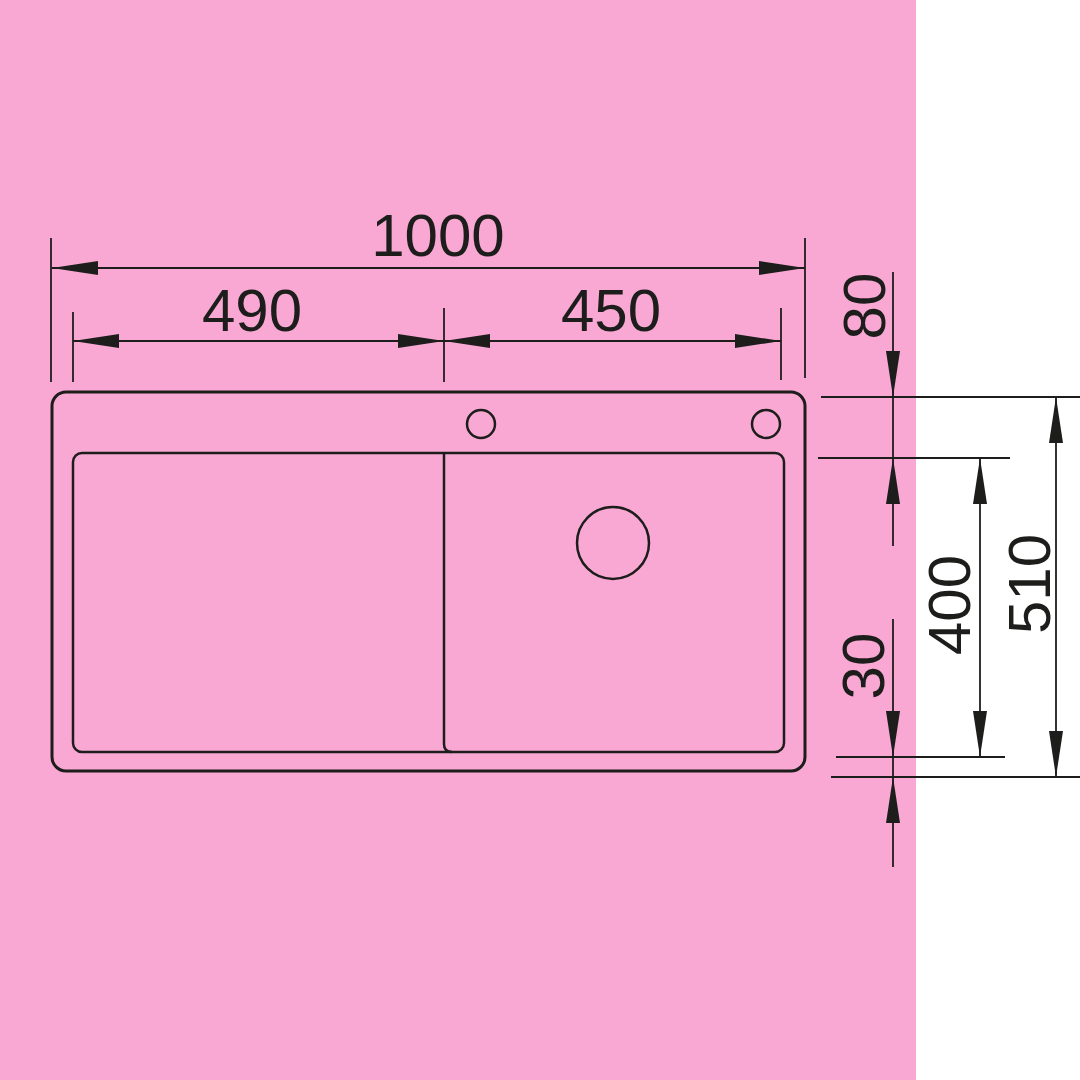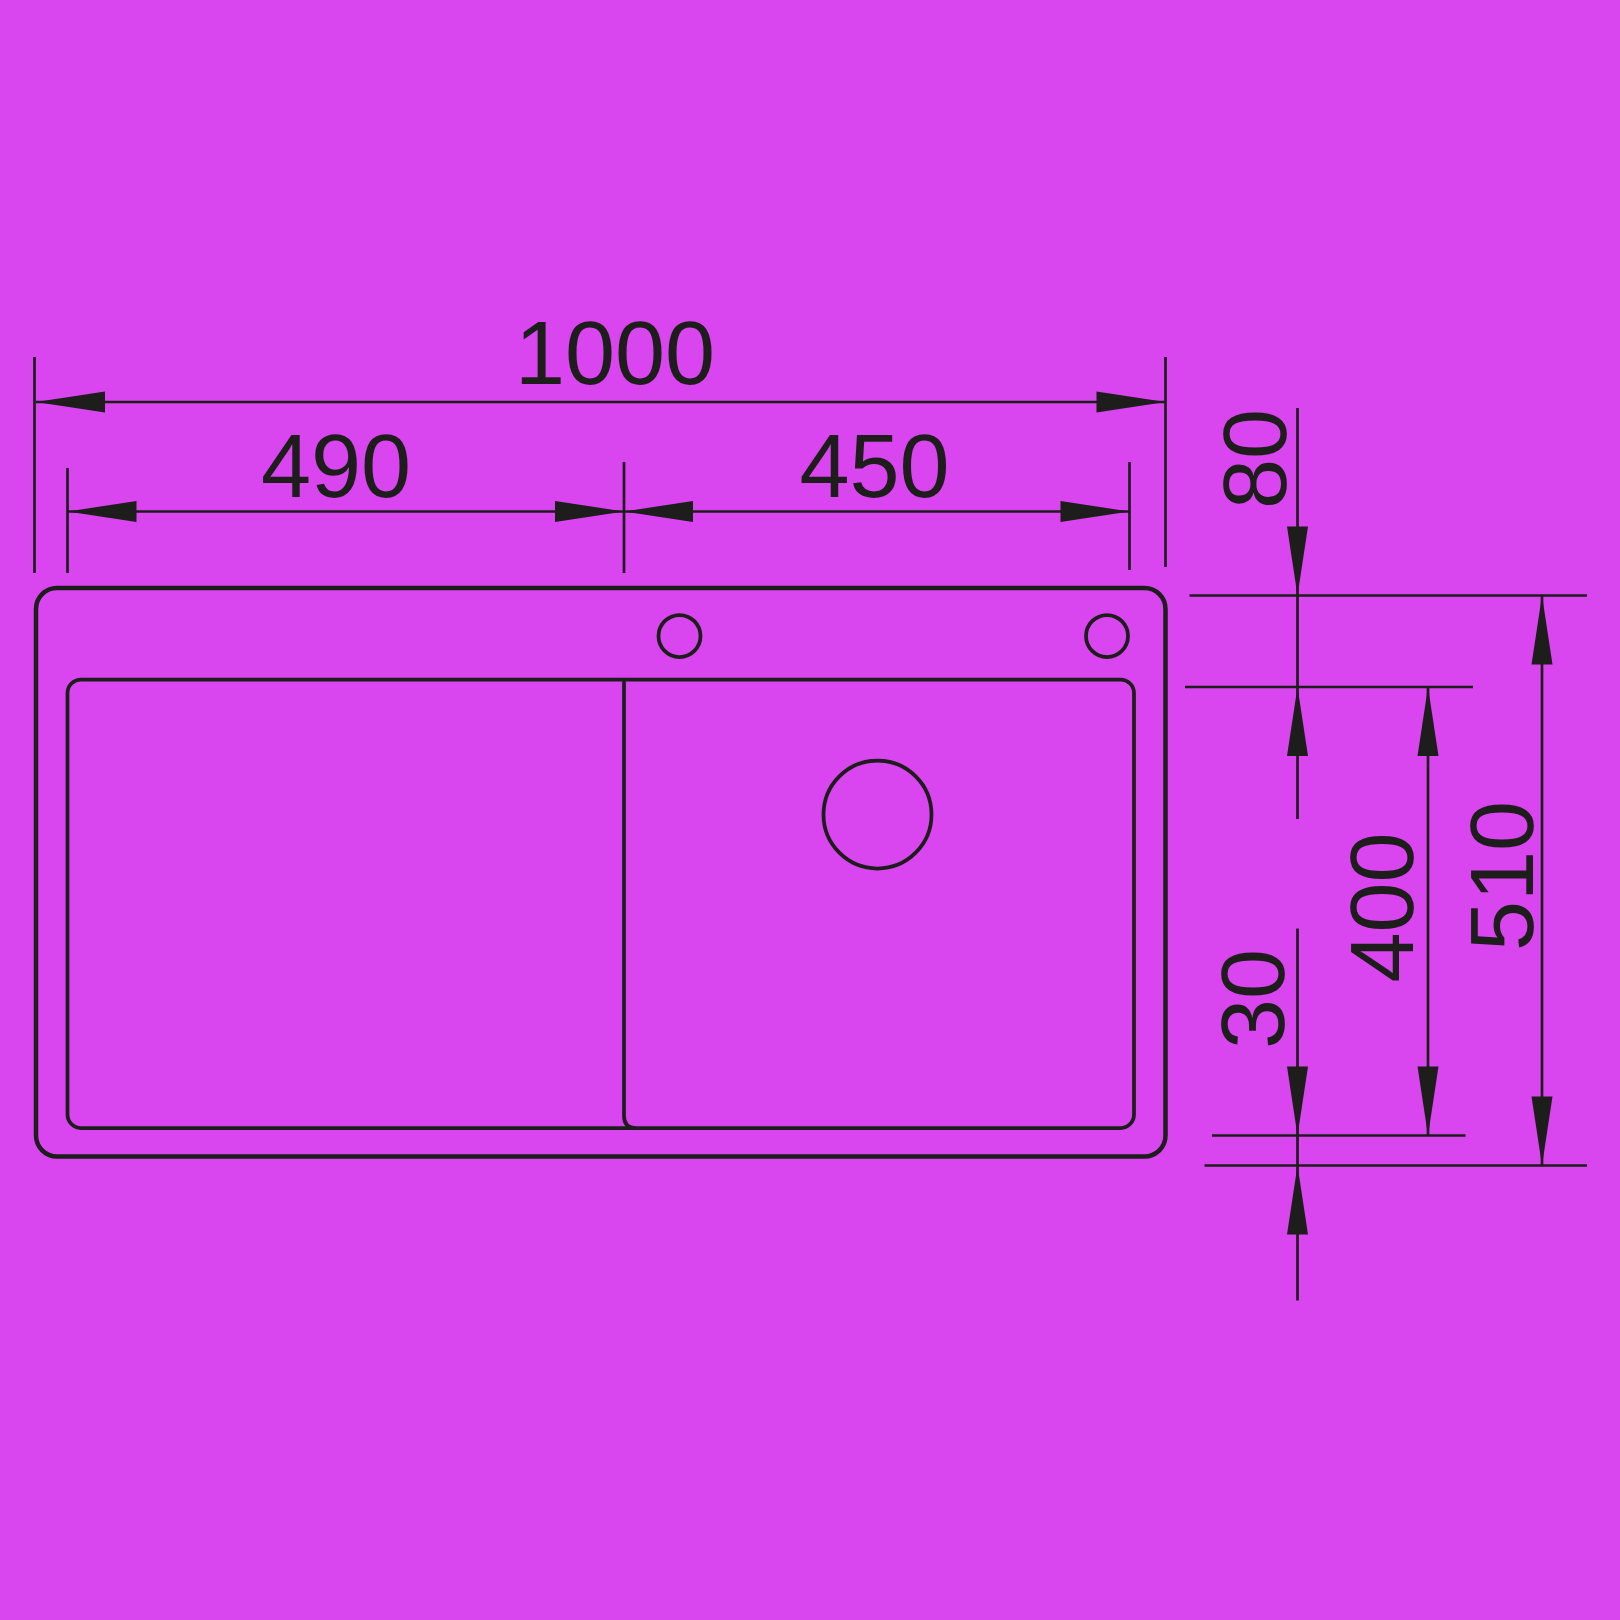--- a/index.html
+++ b/index.html
@@ -5,23 +5,24 @@
   html, body {
     margin: 0;
     padding: 0;
     background: #ffffff;
     width: 1080px;
     height: 1080px;
     overflow: hidden;
     font-family: "Liberation Sans", sans-serif;
   }
   .drawing-wrap {
-    width: 1080px;
+    width: 888px;
     height: 1080px;
-    background: #d946ef;
+    background: #f9a8d4;
+    padding-left: 28px;
   }
   svg text {
     font-family: "Liberation Sans", sans-serif;
     font-size: 60px;
     fill: #1d1d1b;
   }
   .outline   { fill: none; stroke: #1d1d1b; stroke-width: 3;   }
   .outline2  { fill: none; stroke: #1d1d1b; stroke-width: 2.5; }
   .dimline   { fill: none; stroke: #1d1d1b; stroke-width: 1.8; }
   .arrow     { fill: #1d1d1b; stroke: none; }

